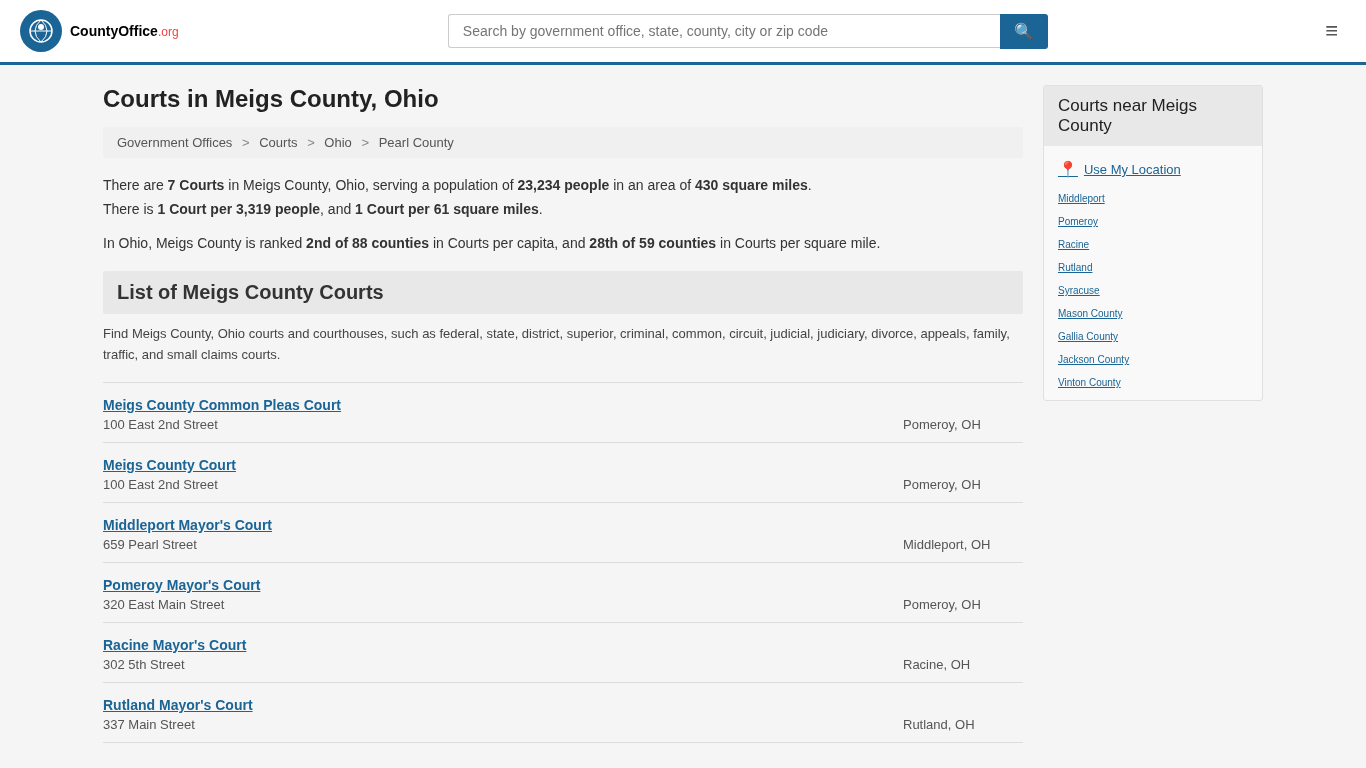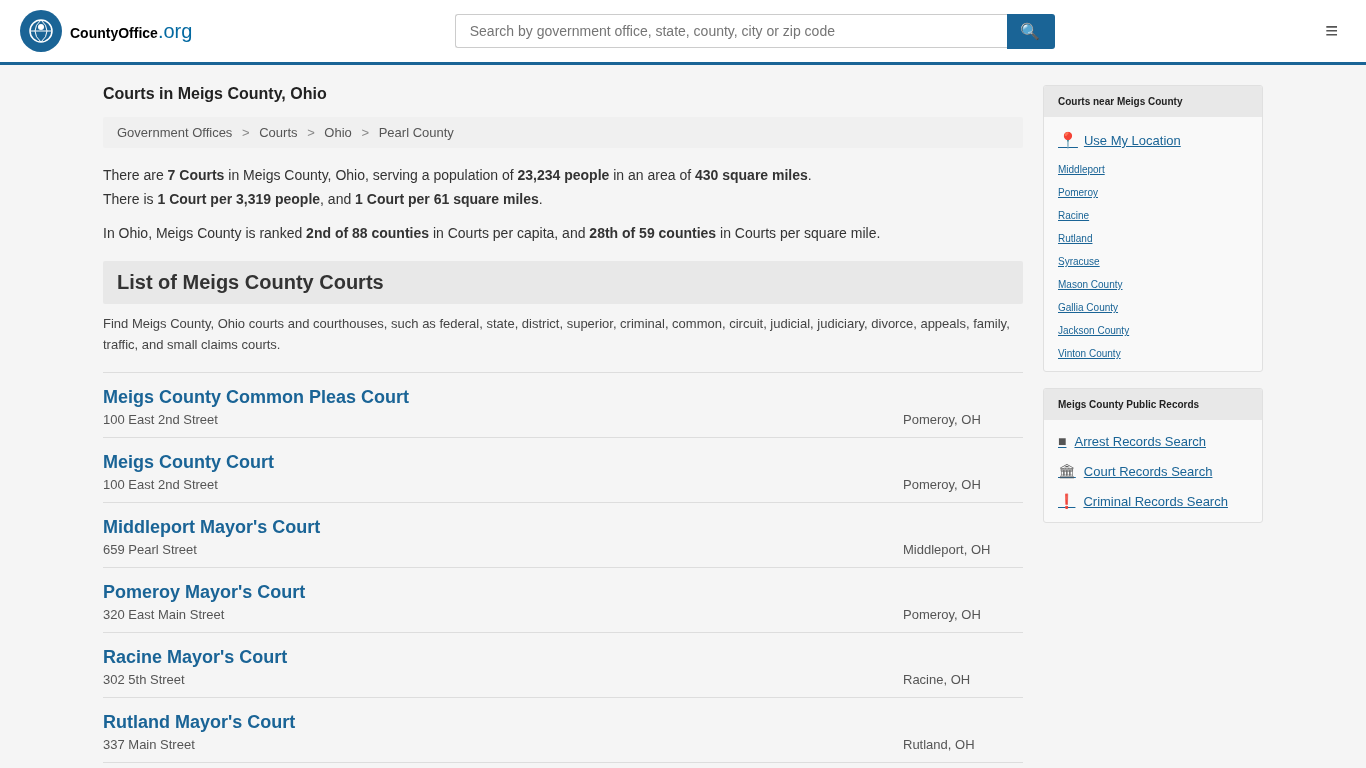--- a/index.html
+++ b/index.html
@@ -70,21 +70,21 @@
       padding: 20px;
       display: flex;
       gap: 20px;
     }
 
     .content-area {
       flex: 1;
     }
 
     .page-title {
-      font-size: 16px;
+      font-size: 24px;
       font-weight: bold;
       color: #222;
       margin-bottom: 14px;
     }
 
     
     .breadcrumb {
       background: #f0f0f0;
       padding: 8px 14px;
       font-size: 13px;
@@ -131,23 +131,24 @@
 
     
     .court-item {
       border-top: 1px solid #ddd;
       padding: 14px 0 10px 0;
     }
     .court-item:last-child {
       border-bottom: 1px solid #ddd;
     }
     .court-name {
-      font-size: 18px;
+      font-size: 14px;
       font-weight: bold;
       color: #1a6496;
+      text-decoration: underline;
       cursor: pointer;
       margin-bottom: 4px;
       display: inline-block;
     }
     .court-details {
       display: flex;
       align-items: center;
       justify-content: space-between;
     }
     .court-address {
@@ -169,22 +170,22 @@
     .sidebar-section {
       background: #f9f9f9;
       border: 1px solid #e0e0e0;
       border-radius: 3px;
       margin-bottom: 16px;
       overflow: hidden;
     }
     .sidebar-section-title {
       background: #e8e8e8;
       padding: 10px 14px;
-      font-size: 10px;
-      font-weight: bold;
+      font-size: 17px;
+      font-weight: normal;
       color: #222;
     }
     .sidebar-links {
       padding: 6px 0;
     }
     .sidebar-link {
       display: block;
       padding: 6px 14px;
       font-size: 10px;
       color: #1a6496;
@@ -232,21 +233,21 @@
     <div class="logo-circle">
       <svg width="28" height="28" viewBox="0 0 28 28">
         <circle cx="14" cy="14" r="13" fill="#1a6496"></circle>
         <circle cx="14" cy="14" r="11" fill="none" stroke="white" stroke-width="1.5"></circle>
         <path d="M14 3 Q20 8 20 14 Q20 20 14 25 Q8 20 8 14 Q8 8 14 3Z" fill="none" stroke="white" stroke-width="1"></path>
         <line x1="3" y1="14" x2="25" y2="14" stroke="white" stroke-width="1"></line>
         <circle cx="14" cy="10" r="3" fill="white"></circle>
       </svg>
     </div>
     <div>
-      <span style="font-size:14px;font-weight:bold;color:#000000;">CountyOffice</span><span style="color:#0369a1;font-size:20px;">.org</span>
+      <span style="font-size:14px;font-weight:bold;color:#000000;">CountyOffice</span><span style="color:#ef4444;font-size:12px;">.org</span>
     </div>
   </div>
   <div class="search-area">
     <input class="search-input" type="text" placeholder="Search by government office, state, county, city or zip code" style="">
     <button class="search-btn">
       <span>🔍</span>
     </button>
   </div>
   <div class="menu-icon">≡</div>
 </header>
@@ -340,32 +341,15 @@
             <a class="sidebar-link">Rutland</a>
             <a class="sidebar-link">Syracuse</a>
             <a class="sidebar-link">Mason County</a>
             <a class="sidebar-link">Gallia County</a>
             <a class="sidebar-link">Jackson County</a>
             <a class="sidebar-link">Vinton County</a>
           </div>
       </div>
     </div>
 
-    <div class="sidebar-section">
-      <div class="sidebar-section-title">Meigs County Public Records</div>
-      <div class="sidebar-public-links" id="public-records-container">
-          <div class="public-link-item">
-            <span class="public-link-icon">■</span>
-            <span>Arrest Records Search</span>
-          </div>
-          <div class="public-link-item">
-            <span class="public-link-icon">🏛</span>
-            <span>Court Records Search</span>
-          </div>
-          <div class="public-link-item">
-            <span class="public-link-icon">❗</span>
-            <span>Criminal Records Search</span>
-          </div>
-        </div>
-    </div>
   </div>
 
 </div>
 
 </body></html>

